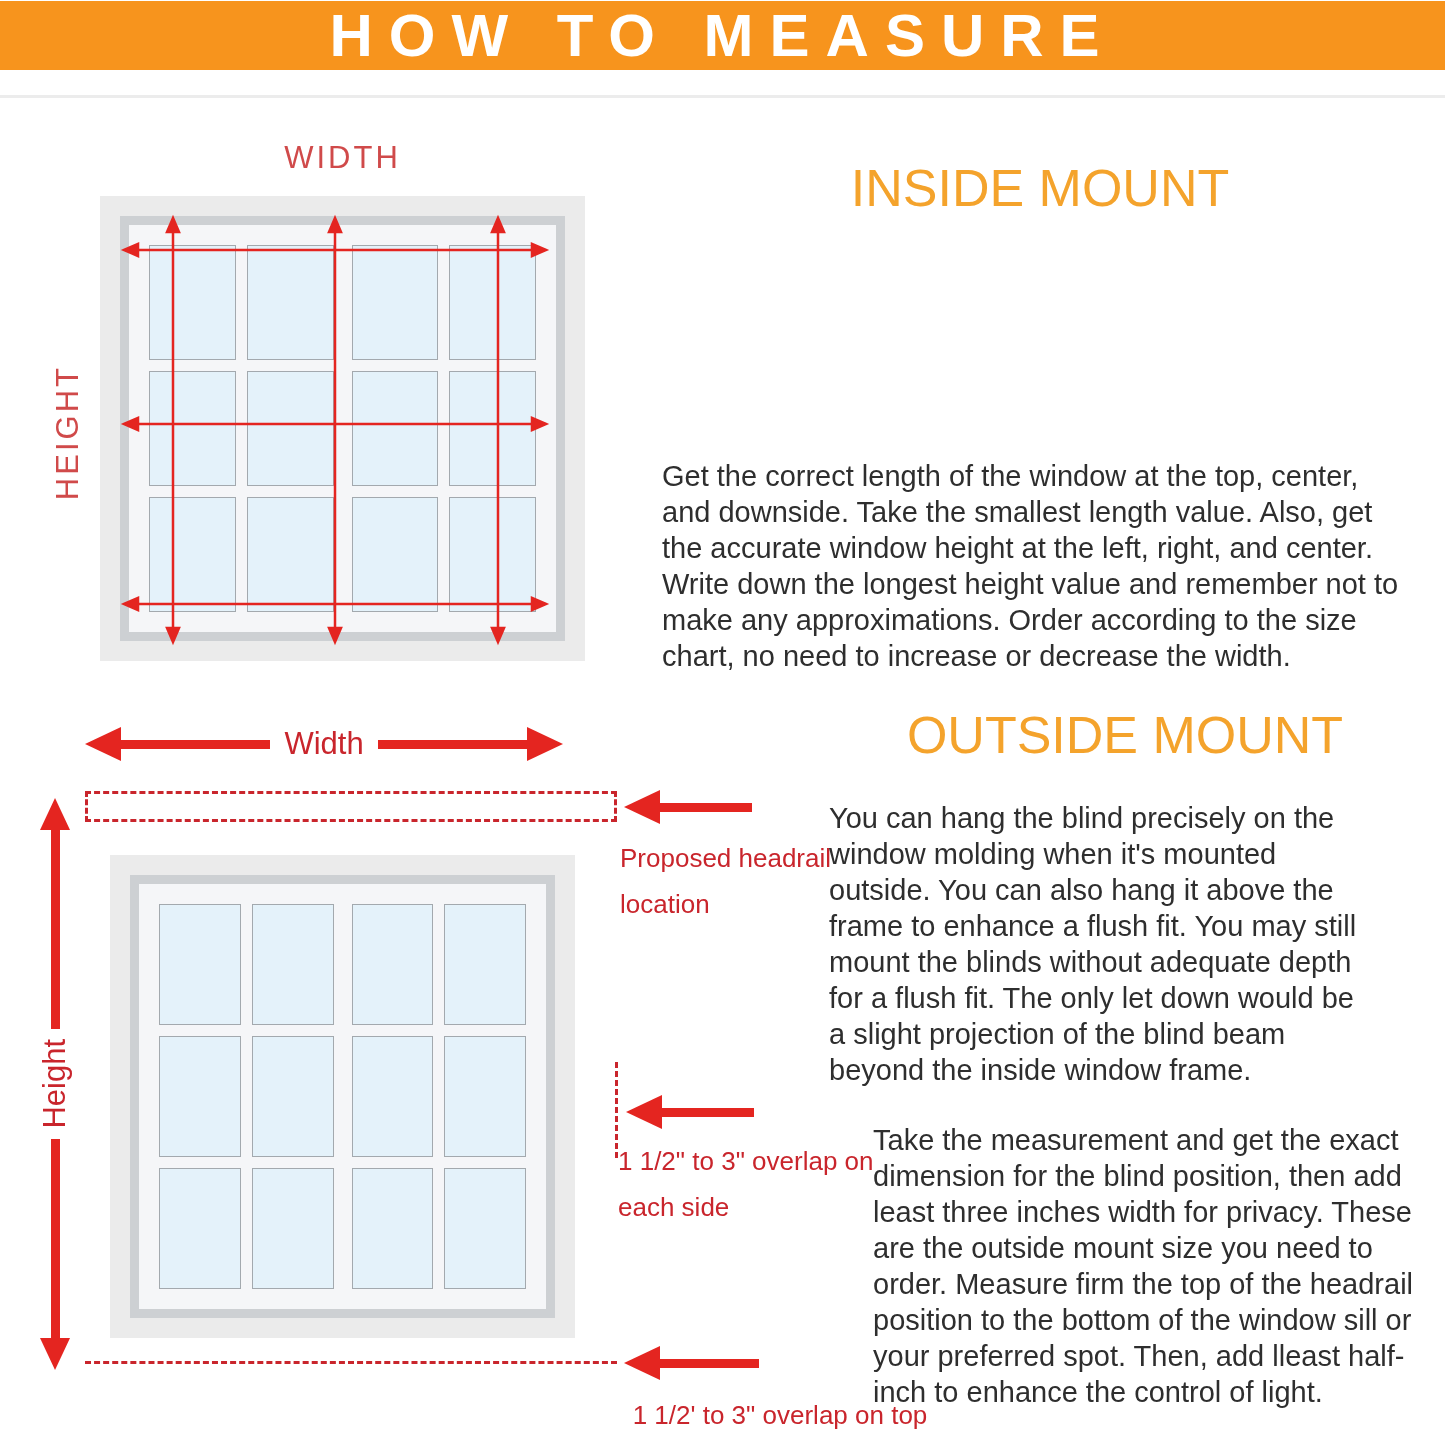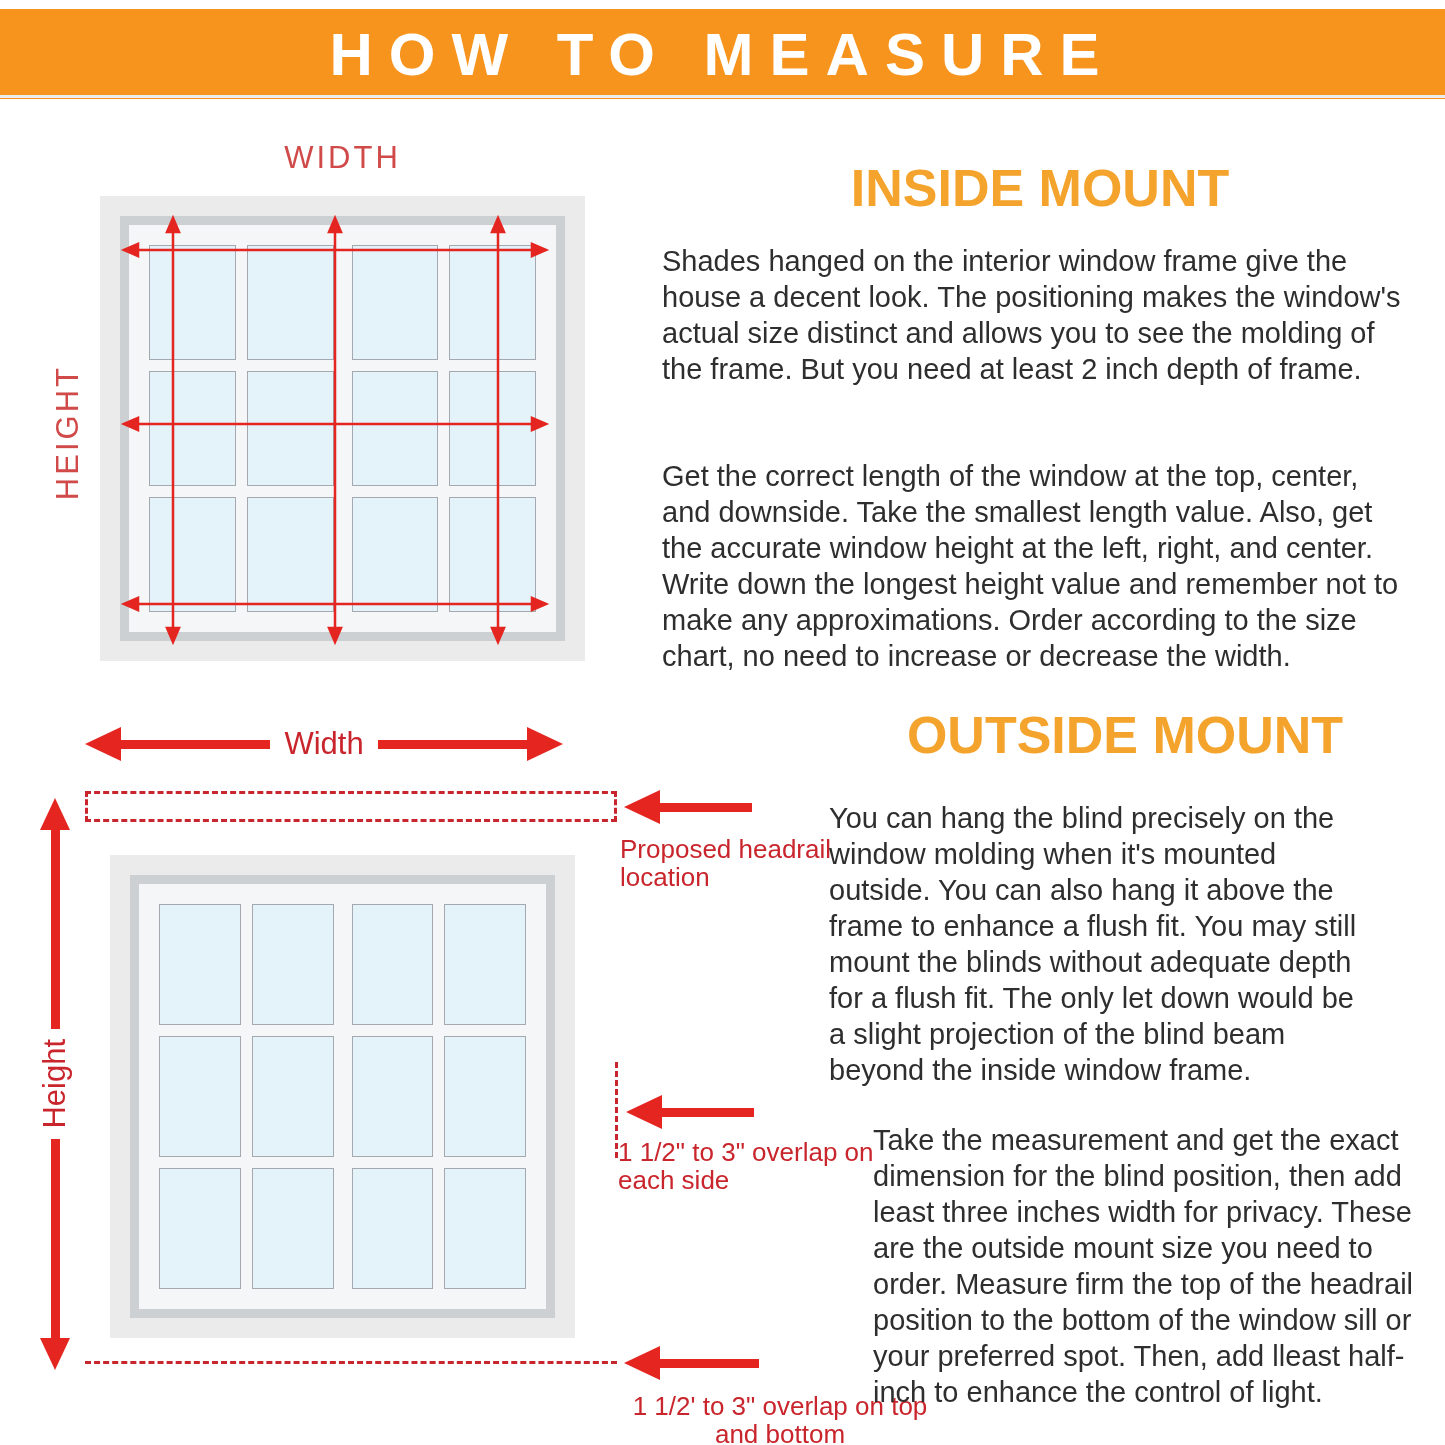--- a/index.html
+++ b/index.html
@@ -12,60 +12,60 @@
     --frame-outer:#EBEBEB;
     --frame-bevel:#CDD0D3;
     --frame-inner:#F5F6F8;
     --body-text:#2E2E2E;
   }
   html,body{margin:0;padding:0;}
   body{font-family:"Liberation Sans", sans-serif; background:#ffffff;}
   .page{position:relative;width:1445px;height:1445px;background:#fff;overflow:hidden;}
 
   
-  .banner{position:absolute;left:0;top:9px;width:1445px;height:90px;background:var(--banner-bg);
+  .banner{position:absolute;left:0;top:1px;width:1445px;height:69px;background:var(--banner-bg);
           display:flex;align-items:center;justify-content:center;}
   .banner-title{color:#fff;font-size:60px;font-weight:700;letter-spacing:16px;white-space:nowrap;}
   .banner-underline{position:absolute;left:0;top:95px;width:1445px;height:3px;background:#ececec;}
 
   
   .window{position:absolute;background:var(--frame-outer);padding:20px;box-sizing:border-box;}
   .window .bevel{width:100%;height:100%;box-sizing:border-box;border:9px solid var(--frame-bevel);
                  background:var(--frame-inner);padding:20px;display:flex;gap:18px;}
   .sash{flex:1;display:grid;grid-template-columns:1fr 1fr;grid-template-rows:1fr 1fr 1fr;gap:11px;}
   .pane{background:var(--pane-blue);border:1px solid #A3A9AE;}
 
   
   .arrows-overlay{position:absolute;pointer-events:none;}
 
   
   .dim-label-caps{position:absolute;color:var(--soft-red);font-size:31px;letter-spacing:3px;}
   .rot{writing-mode:vertical-rl;transform:rotate(180deg);}
-  .red-note{position:absolute;color:var(--label-red);font-size:26px;line-height:28px;}
+  .red-note{position:absolute;color:var(--label-red);font-size:26px;line-height:46px;}
 
   
   .thick-h{position:absolute;display:flex;align-items:center;}
   .thick-h .shaft{height:9px;background:var(--arrow-red);flex:1;}
   .tri-left{width:0;height:0;border-top:17px solid transparent;border-bottom:17px solid transparent;border-right:36px solid var(--arrow-red);}
   .tri-right{width:0;height:0;border-top:17px solid transparent;border-bottom:17px solid transparent;border-left:36px solid var(--arrow-red);}
   .dim-word{color:var(--label-red);font-size:31px;margin:0 14px;white-space:nowrap;}
 
   .thick-v{position:absolute;display:flex;flex-direction:column;align-items:center;}
   .thick-v .vshaft{width:9px;background:var(--arrow-red);flex:1;}
   .tri-up{width:0;height:0;border-left:15px solid transparent;border-right:15px solid transparent;border-bottom:32px solid var(--arrow-red);}
   .tri-down{width:0;height:0;border-left:15px solid transparent;border-right:15px solid transparent;border-top:32px solid var(--arrow-red);}
   .dim-word-v{color:var(--label-red);font-size:31px;margin:10px 0;white-space:nowrap;}
 
   
   .dash-box{position:absolute;border:3px dashed var(--label-red);box-sizing:border-box;}
   .dash-hline{position:absolute;border-top:3px dashed var(--label-red);}
   .dash-vline{position:absolute;border-left:3px dashed var(--label-red);}
 
   
-  .section-heading{position:absolute;color:var(--heading-orange);font-size:52px;font-weight:700;text-align:center;}
+  .section-heading{position:absolute;color:var(--heading-orange);font-size:52px;font-weight:400;text-align:center;}
   .body-para{position:absolute;color:var(--body-text);font-size:29px;line-height:36px;}
 </style>
 </head>
 <body>
 
 <div class="page">
 
   <div class="banner">
     <div class="banner-title">HOW TO MEASURE</div>
   </div>
@@ -116,21 +116,20 @@
       <polygon points="235,22 229,36 241,36"></polygon>
         <polygon points="235,446 229,432 241,432"></polygon>
       <line x1="398" y1="34" x2="398" y2="434"></line>
       <polygon points="398,22 392,36 404,36"></polygon>
         <polygon points="398,446 392,432 404,432"></polygon>
     </g>
   </svg>
 
   <div class="section-heading" style="left:650px;top:158px;width:780px;">INSIDE MOUNT</div>
 
-  <div class="body-para" style="left:662px;top:243px;width:748px;">Shades hanged on the interior window frame give the house a decent look. The positioning makes the window's actual size distinct and allows you to see the molding of the frame. But you need at least 2 inch depth of frame.</div>
 
   <div class="body-para" style="left:662px;top:458px;width:748px;">Get the correct length of the window at the top, center, and downside. Take the smallest length value. Also, get the accurate window height at the left, right, and center. Write down the longest height value and remember not to make any approximations. Order according to the size chart, no need to increase or decrease the width.</div>
 
   <div class="thick-h" style="left:85px;top:726px;width:478px;height:36px;">
     <div class="tri-left"></div>
     <div class="shaft"></div>
     <div class="dim-word">Width</div>
     <div class="shaft"></div>
     <div class="tri-right"></div>
   </div>

